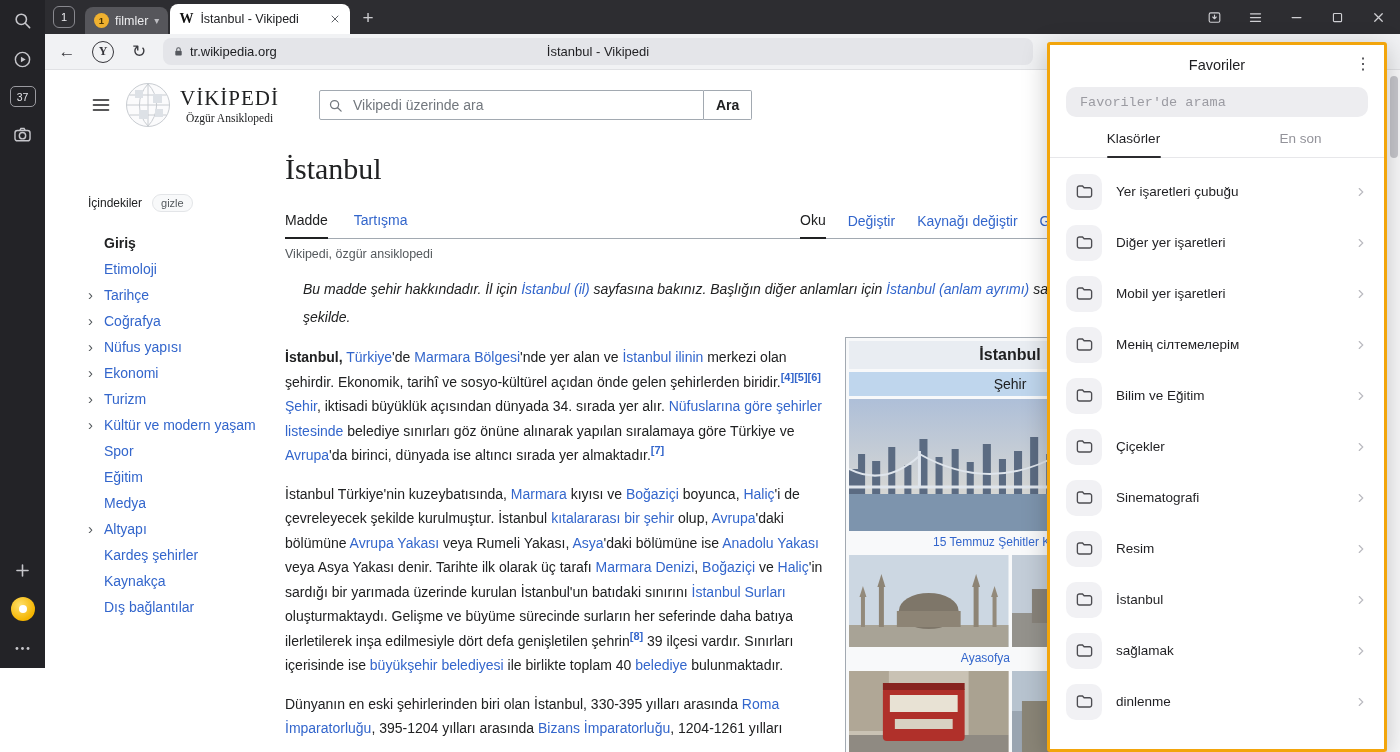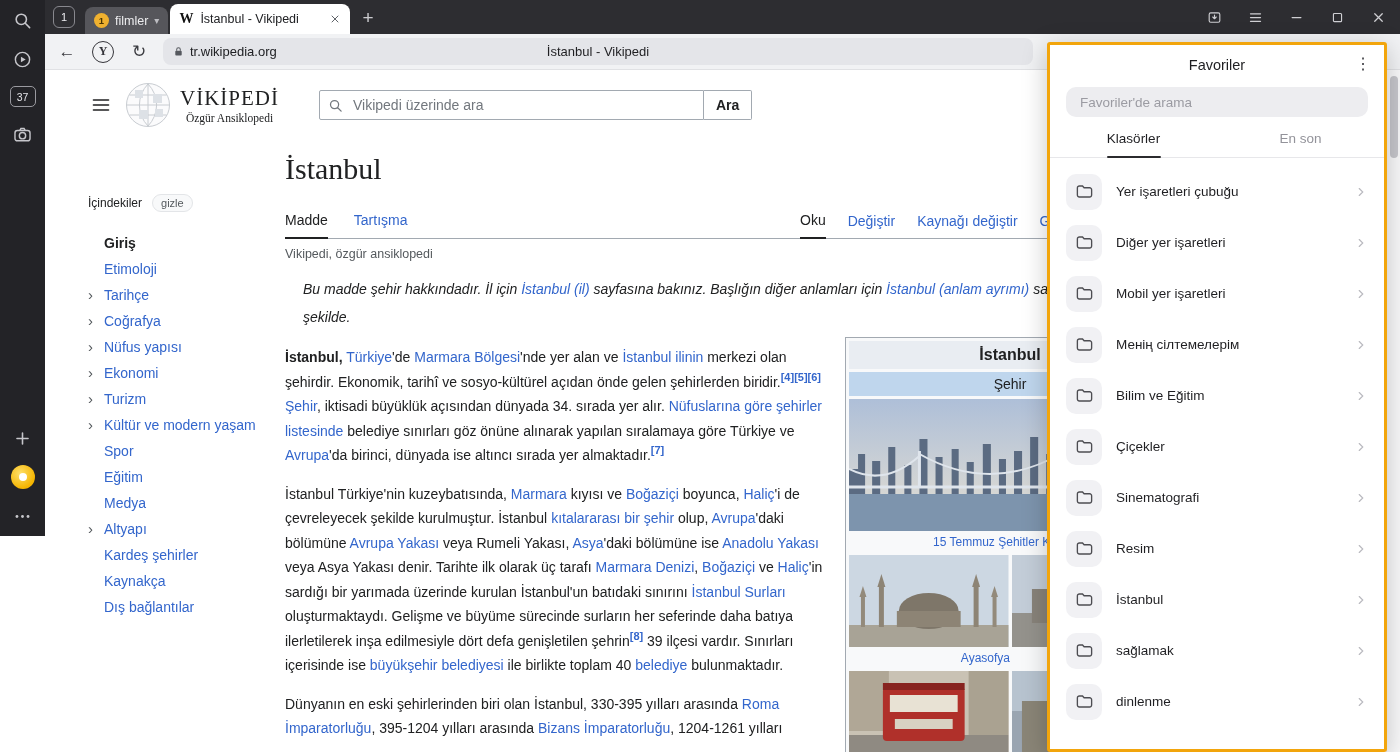--- a/index.html
+++ b/index.html
@@ -1,20 +1,20 @@
 <!DOCTYPE html>
 <html><head>
 <meta charset="utf-8">
 <style>
   html,body{margin:0;padding:0;width:1400px;height:752px;overflow:hidden;
     font-family:"Liberation Sans",sans-serif;background:#fff;}
   .app{position:relative;width:1400px;height:752px;background:#fff;overflow:hidden;}
 
   
-  .rail{position:absolute;left:0;top:0;width:45px;height:536px;background:#232327;
+  .rail{position:absolute;left:0;top:0;width:45px;height:668px;background:#232327;
     display:flex;flex-direction:column;align-items:center;padding-top:8px;box-sizing:border-box;z-index:30;}
   .rail-ic{width:24px;height:24px;margin-bottom:15px;color:#c6c6cb;display:flex;align-items:center;justify-content:center;cursor:pointer;}
   .rail-ic svg{width:19px;height:19px;}
   .rail-badge{width:24px;height:19px;border:1.4px solid #9a9aa0;border-radius:5px;color:#e4e4e8;
     font-size:10.5px;display:flex;align-items:center;justify-content:center;margin-bottom:15px;}
   .rail-spacer{flex:1;}
   .alice{width:24px;height:24px;border-radius:50%;background:radial-gradient(circle at 38% 35%,#ffe06a,#f4b400 70%);
     display:flex;align-items:center;justify-content:center;}
   .alice i{width:8px;height:8px;border-radius:50%;background:#fff;}
 
@@ -120,21 +120,21 @@
   
   .fav-panel{position:absolute;left:1047px;top:42px;width:340px;height:710px;background:#fff;
     border:3px solid #f2a50c;border-radius:3px;box-sizing:border-box;z-index:50;
     box-shadow:0 6px 26px rgba(0,0,0,.22);display:flex;flex-direction:column;}
   .fav-head{height:40px;display:flex;align-items:center;justify-content:center;position:relative;flex-shrink:0;}
   .fav-title{font-size:14.5px;color:#1f1f22;}
   .fav-dots{position:absolute;right:13px;top:9px;color:#3c3c41;font-size:16px;cursor:pointer;}
   .fav-search{margin:2px 16px 0;height:30px;background:#ededf0;border-radius:10px;display:flex;
     align-items:center;padding:0 12px;flex-shrink:0;}
   .fav-search input{border:none;outline:none;background:transparent;width:100%;font-size:13.5px;
-    font-family:Liberation Sans, sans-serif;color:#1f1f22;}
+    font-family:Liberation Mono, monospace;color:#1f1f22;}
   .fav-search input::placeholder{color:#9b9ba2;}
   .fav-tabs{display:flex;margin-top:14px;border-bottom:1px solid #e7e7ea;flex-shrink:0;}
   .fav-tab{flex:1;text-align:center;padding-bottom:11px;font-size:13.5px;color:#93939a;cursor:pointer;position:relative;}
   .fav-tab.act{color:#1f1f22;}
   .fav-tab.act::after{content:"";position:absolute;left:50%;transform:translateX(-50%);bottom:-1px;
     width:54px;height:2.5px;background:#2b2b2e;border-radius:2px;}
   .fav-list{flex:1;padding-top:8px;overflow:hidden;}
   .fav-item{height:51px;display:flex;align-items:center;padding:0 16px;gap:14px;cursor:pointer;}
   .fav-tile{width:36px;height:36px;border-radius:10px;background:#f1f1f4;display:flex;align-items:center;
     justify-content:center;flex-shrink:0;}

